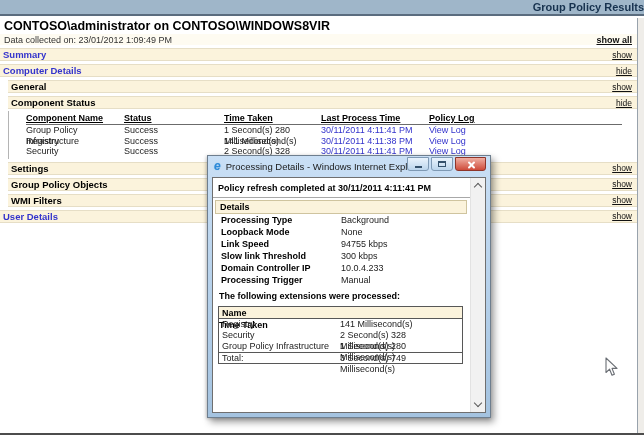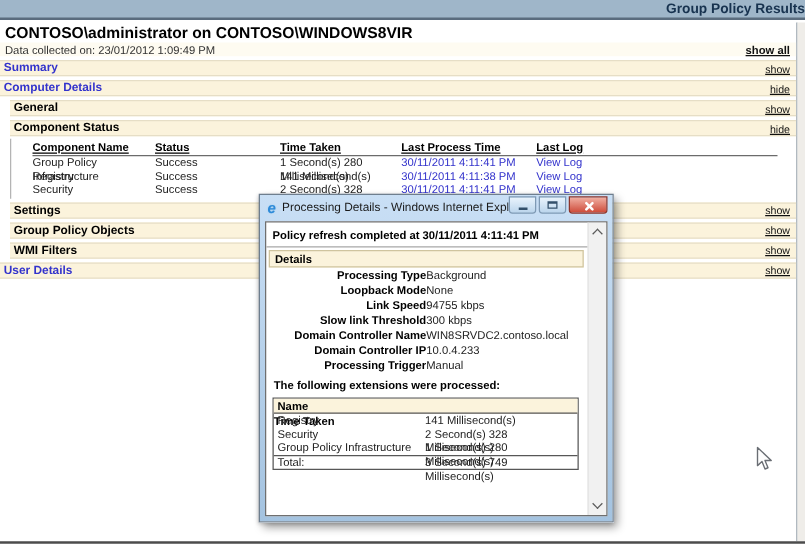--- a/index.html
+++ b/index.html
@@ -71,21 +71,21 @@
   .xb { position:absolute; left:11px; top:6px; width:9px; height:2px; background:#fff; border-radius:1px; }
   .xb.a { transform:rotate(45deg); } .xb.b { transform:rotate(-45deg); }
 
   .popup-body { position:absolute; left:4px; right:4px; top:21px; bottom:4px; background:#fff; border:1px solid #6F6F6F; overflow:hidden; }
   .pstatus { font-size:9px; font-weight:bold; color:#000; padding:5px 18px 4px 5px; border-bottom:1px solid #A8A8A8; }
   .details-band {
     margin:2px 18px 0 2px; height:14px; line-height:13px;
     background:var(--cream,#FBF3DC); border:1px solid #CFC49F;
     font-size:9px; font-weight:bold; padding-left:4px; color:#000;
   }
-  .kv { display:flex; height:12px; line-height:12px; font-size:9px; padding-left:8px; color:#222;text-align:right; }
+  .kv { display:flex; height:12px; line-height:12px; font-size:9px; padding-left:8px; color:#222; }
   .kv:first-of-type { margin-top:10px; }
   .kv .k { width:120px; font-weight:bold; color:#000; }
   .ext-note { font-size:9px; font-weight:bold; margin-top:5px; padding-left:6px; color:#000; }
   .ext-table { margin:5px 22px 0 5px; border:1px solid #575757; font-size:9px; }
   .ext-row { display:flex; height:11px; line-height:11px; color:#222; }
   .ext-row .c1 { flex:1; padding-left:3px; }
   .ext-row .c2 { width:122px; }
   .ext-row.hdr { background:var(--cream,#FBF3DC); font-weight:bold; height:12px; line-height:12px; border-bottom:1px solid #575757; color:#000;flex-direction:column; }
   .ext-row.total { border-top:1px solid #575757; }
 
@@ -133,21 +133,21 @@
       <span class="lbl">Component Status</span>
       <span class="act">hide</span>
     </div>
 
     <div class="cs-region">
       <div class="cs-grid hdr">
         <span>Component Name</span>
         <span>Status</span>
         <span>Time Taken</span>
         <span>Last Process Time</span>
-        <span>Last Log</span>
+        <span>Policy Log</span>
       </div>
       <div class="cs-grid row">
         <span>Group Policy Infrastructure</span>
         <span>Success</span>
         <span>1 Second(s) 280 Millisecond(s)</span>
         <span class="link">30/11/2011 4:11:41 PM</span>
         <span class="link">View Log</span>
       </div>
       <div class="cs-grid row">
         <span>Registry</span>
@@ -225,24 +225,20 @@
       </div>
       <div class="kv">
         <span class="k">Link Speed</span>
         <span class="v">94755 kbps</span>
       </div>
       <div class="kv">
         <span class="k">Slow link Threshold</span>
         <span class="v">300 kbps</span>
       </div>
       <div class="kv">
-        <span class="k">Domain Controller Name</span>
-        <span class="v">WIN8SRVDC2.contoso.local</span>
-      </div>
-      <div class="kv">
         <span class="k">Domain Controller IP</span>
         <span class="v">10.0.4.233</span>
       </div>
       <div class="kv">
         <span class="k">Processing Trigger</span>
         <span class="v">Manual</span>
       </div>
 
       <div class="ext-note">The following extensions were processed:</div>
 

